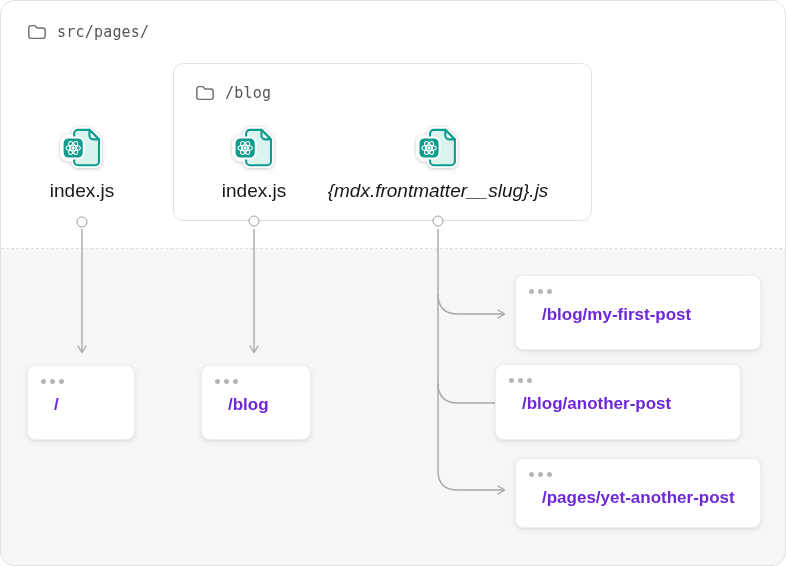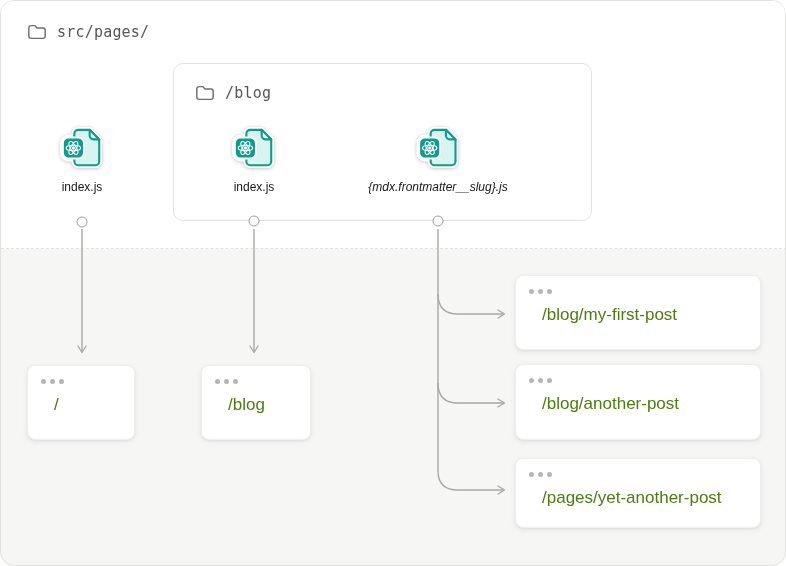--- a/index.html
+++ b/index.html
@@ -31,21 +31,21 @@
   .blog-box{
     position:absolute;left:172px;top:62px;width:419px;height:158px;
     background:#ffffff;border:1px solid #e2e2e0;border-radius:10px;
   }
   .file-node{
     position:absolute;top:125px;
     transform:translateX(-50%);
     display:flex;flex-direction:column;align-items:center;gap:11px;
   }
   .file-label{
-    font-size:12px;color:#17171a;line-height:1;white-space:nowrap;
+    font-size:19px;color:#17171a;line-height:1;white-space:nowrap;
   }
   .react-file{
     display:block;
     filter:drop-shadow(0 1.5px 2px rgba(0,0,0,.16)) drop-shadow(0 .5px 1px rgba(0,0,0,.10));
   }
   .sticker path,.sticker rect{fill:#ffffff;stroke:#ffffff;stroke-width:6;stroke-linejoin:round;}
   .doc{fill:#d9f3ef;stroke:#0d9c8d;stroke-width:2.2;stroke-linejoin:round;}
   .fold{fill:#eefaf8;stroke:#0d9c8d;stroke-width:2.2;stroke-linejoin:round;}
   .badge{fill:#0d9c8d;stroke:#ffffff;stroke-width:2;}
   .atom{stroke:#ffffff;stroke-width:1.15;fill:none;}
@@ -60,21 +60,21 @@
     background:#ffffff;
     border:1px solid #eeeeec;
     border-radius:8px;
     box-shadow:0 2px 6px rgba(0,0,0,.07),0 1px 2px rgba(0,0,0,.05);
     padding:12px 10px 0 12px;
   }
   .win-dots{display:flex;gap:4px;margin:1px 0 0 1px;}
   .win-dots span{width:5px;height:5px;border-radius:50%;background:#b5b5b3;}
   .route-label{
     margin:11px 0 0 14px;
-    font-size:17px;color:#4d7c0f;line-height:1.2;white-space:nowrap;
+    font-size:17px;color:#6d28d9;line-height:1.2;white-space:nowrap;font-weight:bold;
   }
 </style>
 </head>
 <body>
 
 <div class="canvas">
 
   <div class="top-section"></div>
   <div class="bottom-section"></div>
 
@@ -191,21 +191,21 @@
 
   <div class="route-card" style="left:514px;top:274px;width:246px;height:75px;">
     <div class="win-dots">
         <span></span>
         <span></span>
         <span></span>
       </div>
     <div class="route-label">/blog/my-first-post</div>
   </div>
 
-  <div class="route-card" style="left:514px;top:363px;width:246px;height:76px;">
+  <div class="route-card" style="left:494px;top:363px;width:246px;height:76px;">
     <div class="win-dots">
         <span></span>
         <span></span>
         <span></span>
       </div>
     <div class="route-label">/blog/another-post</div>
   </div>
 
   <div class="route-card" style="left:514px;top:457px;width:246px;height:70px;">
     <div class="win-dots">

